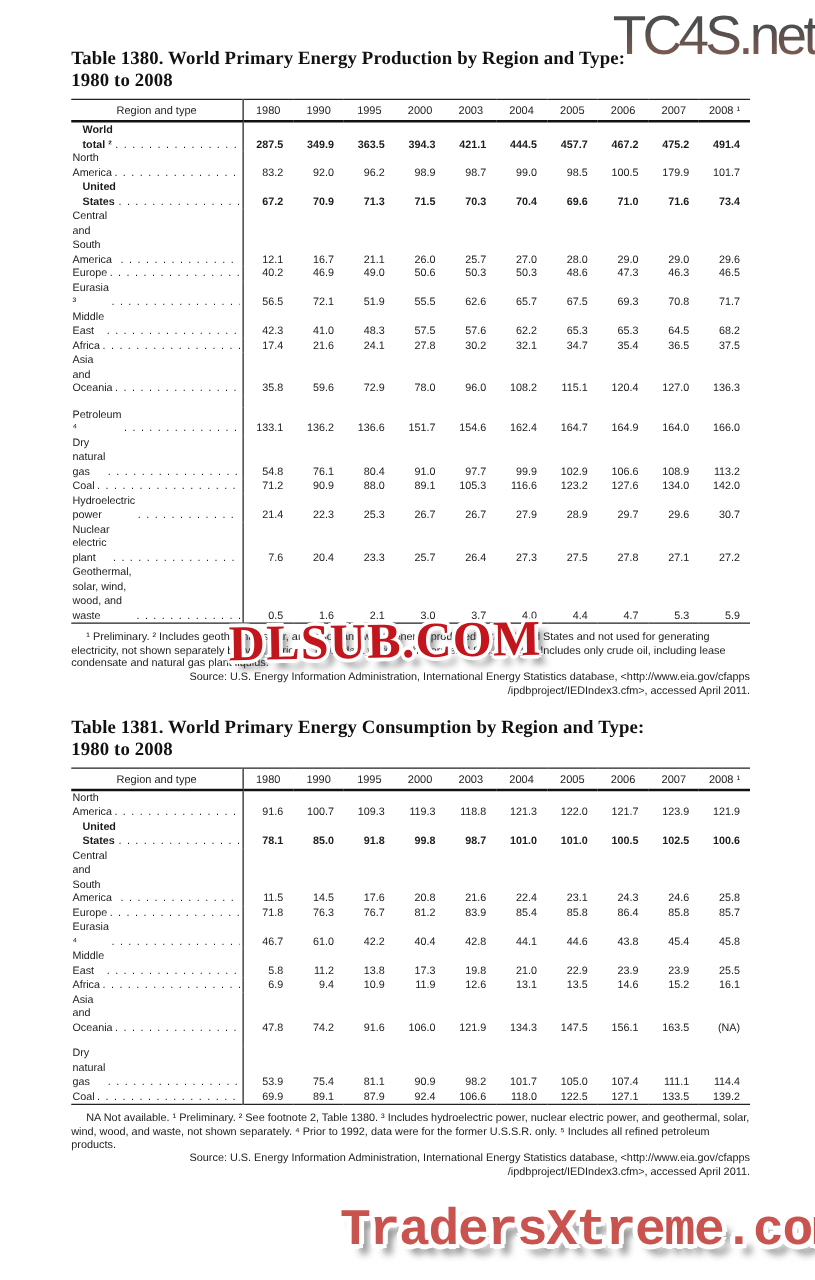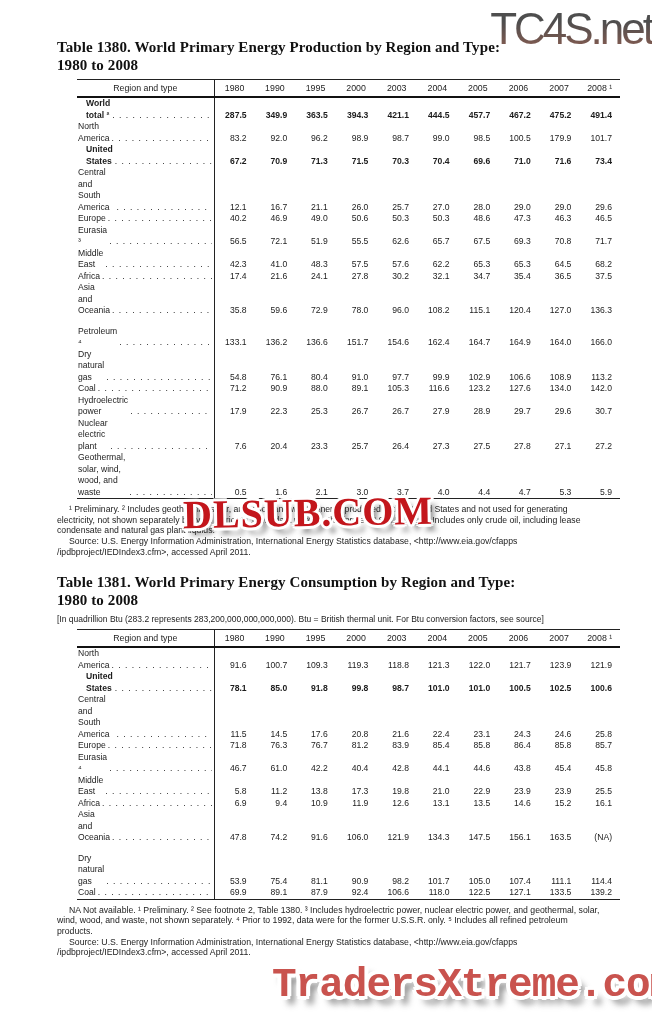--- a/index.html
+++ b/index.html
@@ -12,22 +12,22 @@
   .page{padding:38px 52px 0 57px;position:relative;}
   .tbl-block{margin-bottom:15px;}
   .ttl{
     font-family:"Liberation Serif", serif;
     font-size:15px;line-height:18px;font-weight:bold;
     margin:0 0 5px 0;letter-spacing:.1px;color:#111;
   }
   .note{font-size:8.5px;line-height:10.6px;margin:0 0 5px 0;color:#222;}
   .fn{font-size:8.7px;line-height:10.7px;margin:5px 0 0 0;text-indent:12px;color:#222;}
   .fn:empty{display:none;margin:0;}
-  .src{margin-top:0;}
-  table.stat{table-layout:fixed;border-collapse:collapse;width:543px;border-top:1.5px solid #222;margin-left:20px;}
+  .src{margin-top:0;text-align:right;}
+  table.stat{table-layout:fixed;border-collapse:collapse;width:543px;border-top:1.5px solid #222;}
   table.stat thead th{
     font-weight:normal;font-size:8.8px;text-align:center;vertical-align:middle;
     height:16px;padding:0;border-bottom:2.2px solid #111;color:#222;
   }
   table.stat tbody{border-bottom:1.8px solid #222;}
   td{font-size:8.6px;line-height:11.5px;padding:0;vertical-align:bottom;color:#1c1c1c;}
   td.num{text-align:right;padding-right:8px;font-variant-numeric:tabular-nums;}
   th.lblh,td.lblcell{border-right:1px solid #222;}
   td.lblcell{padding-left:1px;}
   .lblflex{display:flex;align-items:flex-end;justify-content:space-between;}
@@ -330,21 +330,21 @@
               <td class="num">134.0</td>
               <td class="num">142.0</td>
             </tr>
             <tr>
               <td class="lblcell">
                 <div class="lblflex">
                   <span class="lbl">Hydroelectric power</span>
                   <span class="dots"></span>
                 </div>
               </td>
-              <td class="num">17.9</td>
+              <td class="num">21.4</td>
               <td class="num">22.3</td>
               <td class="num">25.3</td>
               <td class="num">26.7</td>
               <td class="num">26.7</td>
               <td class="num">27.9</td>
               <td class="num">28.9</td>
               <td class="num">29.7</td>
               <td class="num">29.6</td>
               <td class="num">30.7</td>
             </tr>
@@ -386,21 +386,20 @@
             </tr>
           </tbody>
         </table>
       </div>
     <p class="fn">¹ Preliminary. ² Includes geothermal, solar, and wood and waste energy produced in the United States and not used for generating electricity, not shown separately by type. ³ Prior to 1992, data were for the former U.S.S.R. only. ⁴ Includes only crude oil, including lease condensate and natural gas plant liquids.</p>
     <p class="fn src"><span>Source: U.S. Energy Information Administration, International Energy Statistics database, &lt;http://www.eia.gov/cfapps /ipdbproject/IEDIndex3.cfm&gt;, accessed April 2011.</span><i></i><span></span></p>
   </section>
 
   <section class="tbl-block">
     <h2 class="ttl"><span>Table 1381. World Primary Energy Consumption by Region and Type:</span><br><span>1980 to 2008</span></h2>
-    <p class="note">[In quadrillion Btu (283.2 represents 283,200,000,000,000,000). Btu = British thermal unit. For Btu conversion factors, see source]</p>
     <div>
         <table class="stat y10">
           <colgroup>
             <col style="width: 137px;">
             <col style="width: 40.6px;">
             <col style="width: 40.6px;">
             <col style="width: 40.6px;">
             <col style="width: 40.6px;">
             <col style="width: 40.6px;">
             <col style="width: 40.6px;">

